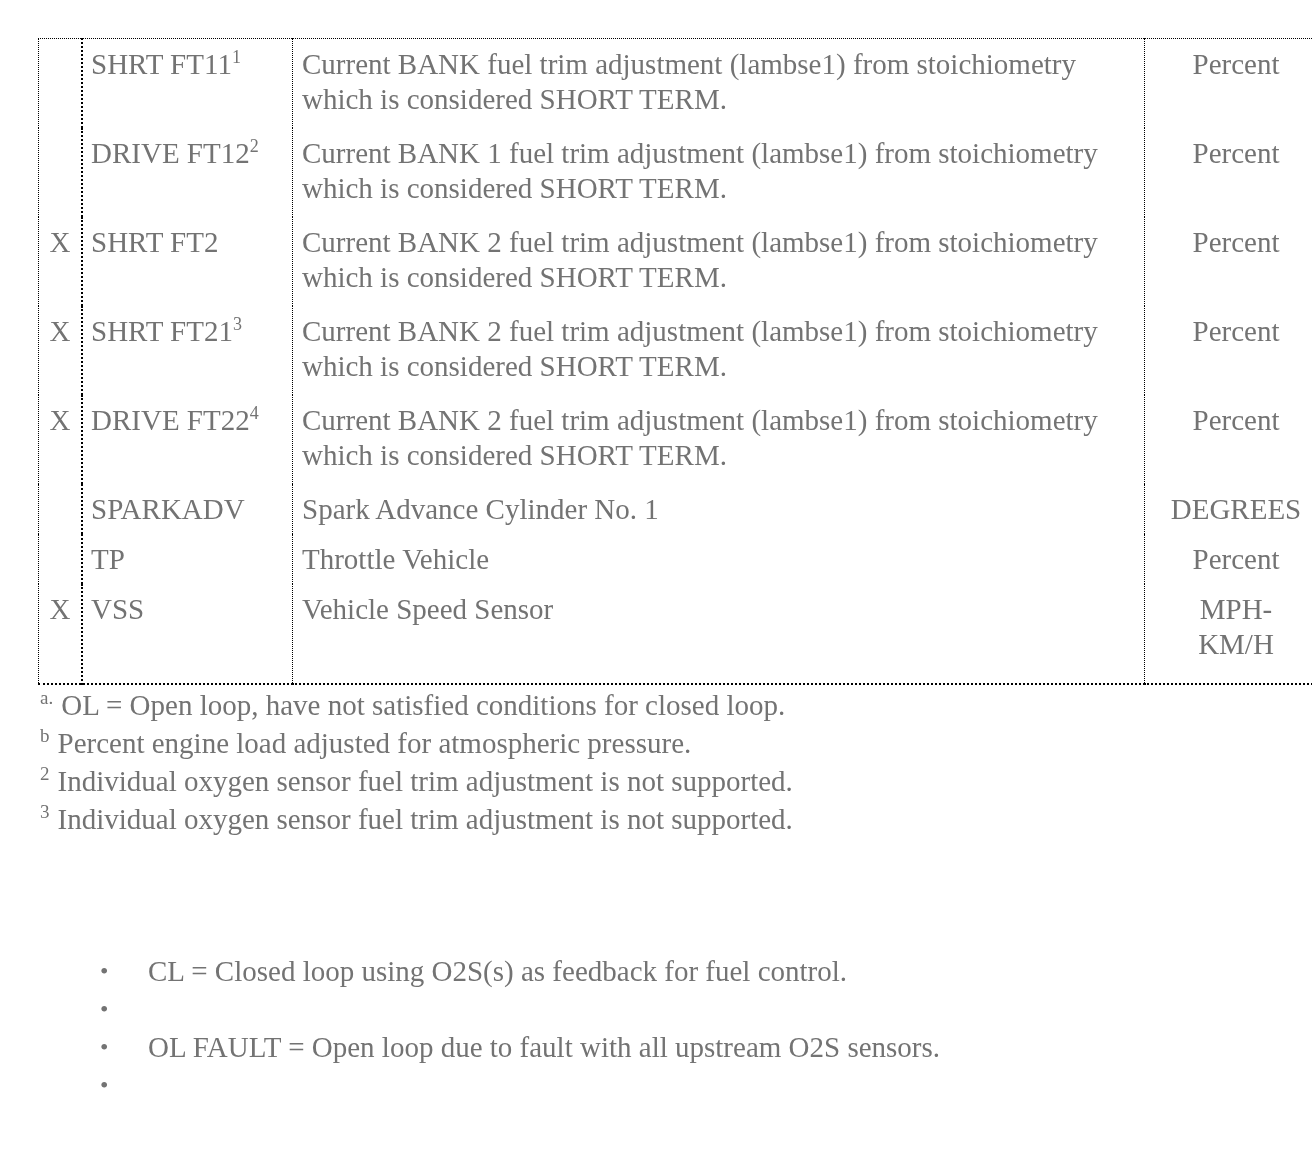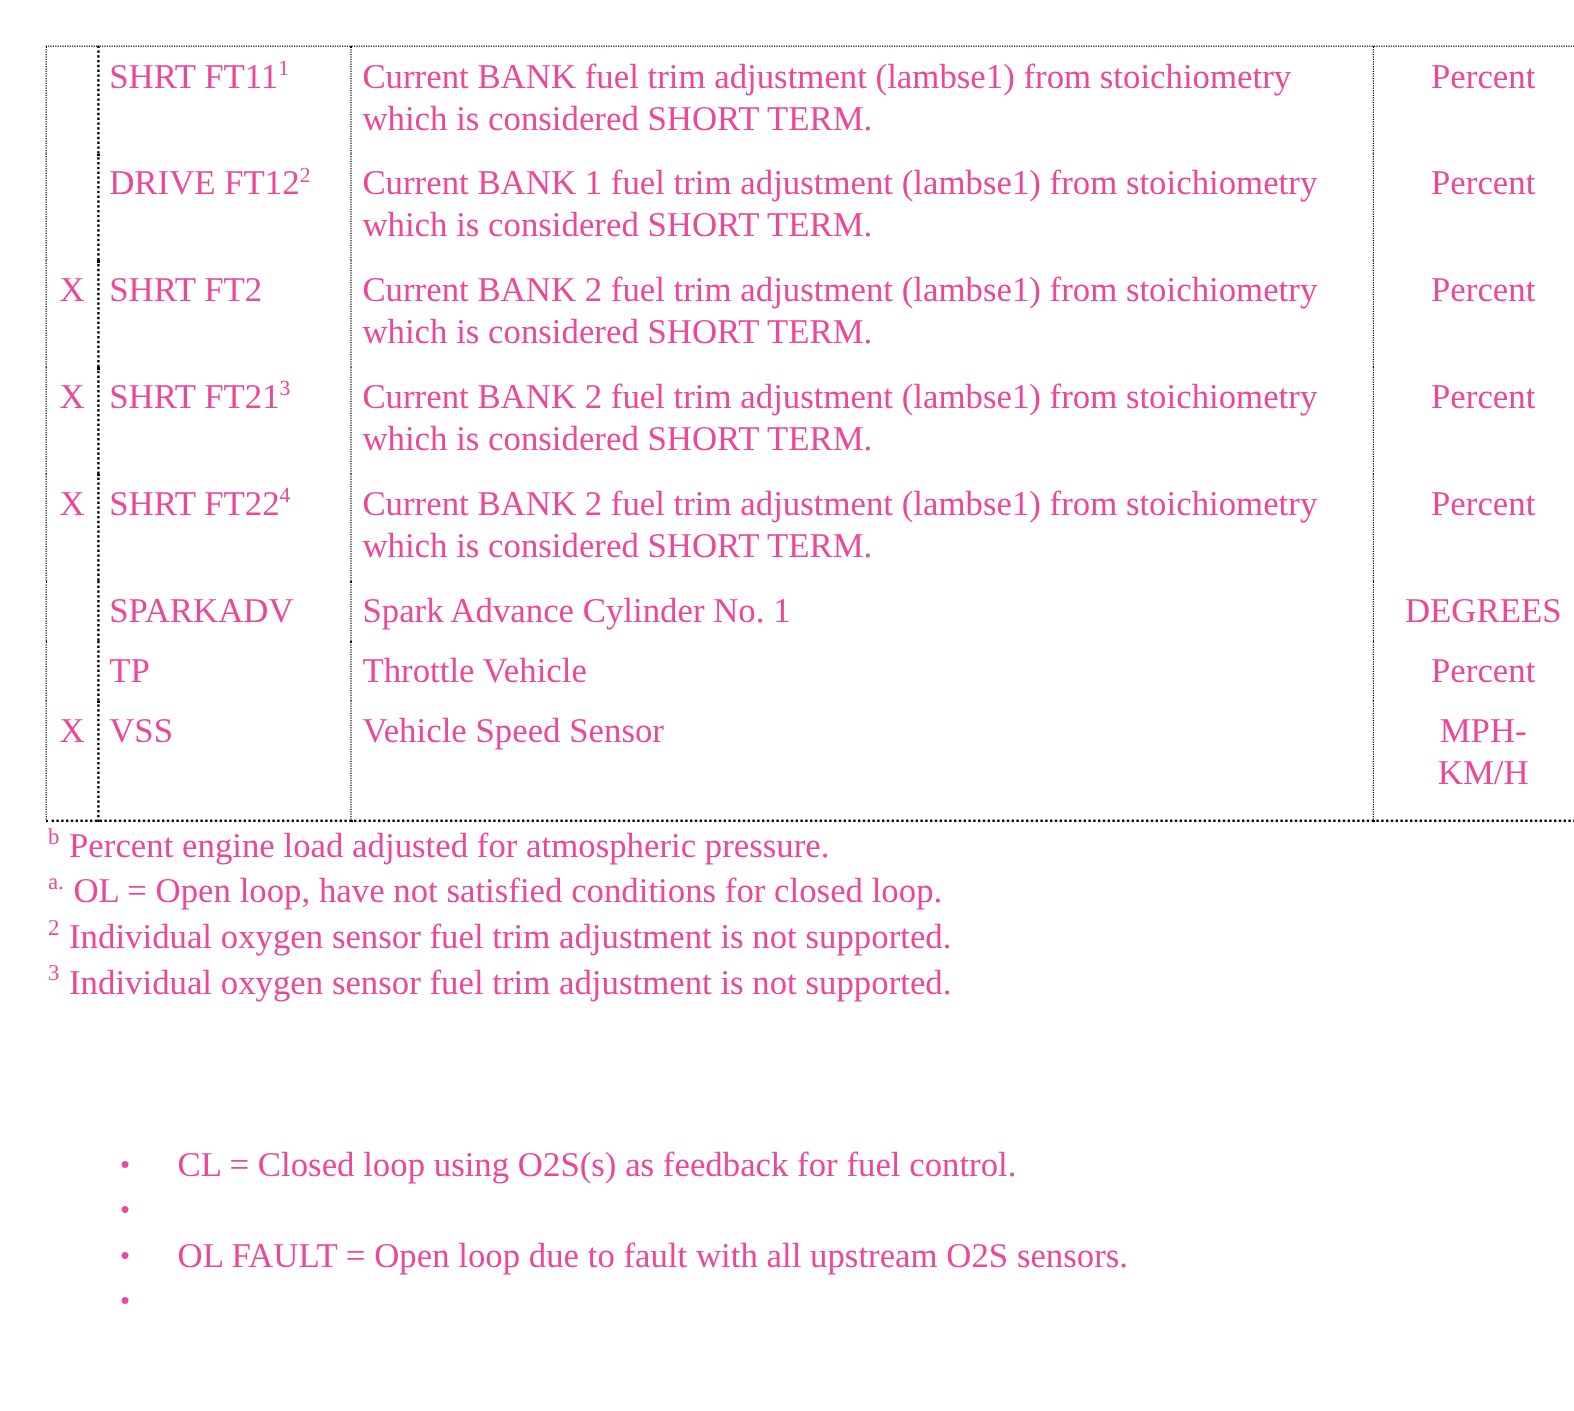--- a/index.html
+++ b/index.html
@@ -1,18 +1,18 @@
 <!DOCTYPE html>
 <html><head>
 <meta charset="utf-8">
 <style>
   html, body { margin:0; padding:0; background:#ffffff; }
   .page {
     position:relative; width:1312px; height:1176px;
-    background:#ffffff; color:#ec4899;
+    background:#ffffff; color:#737373;
     font-family:"Liberation Serif", serif;
     overflow:hidden;
   }
   
   table.pid-table {
     position:absolute; left:38px; top:38px; width:1220px;
     border-collapse:collapse; table-layout:fixed;
     border:1px dotted #000;
     border-bottom:2px dotted #000;
   }
@@ -74,21 +74,21 @@
       <td class="col-unit">Percent</td>
     </tr>
     <tr class="r-tall">
       <td class="col-x">X</td>
       <td class="col-param"><span>SHRT FT21</span><sup class="ps">3</sup></td>
       <td class="col-desc">Current BANK 2 fuel trim adjustment (lambse1) from stoichiometry which is considered SHORT TERM.</td>
       <td class="col-unit">Percent</td>
     </tr>
     <tr class="r-tall">
       <td class="col-x">X</td>
-      <td class="col-param"><span>SHRT FT22</span><sup class="ps">4</sup></td>
+      <td class="col-param"><span>DRIVE FT22</span><sup class="ps">4</sup></td>
       <td class="col-desc">Current BANK 2 fuel trim adjustment (lambse1) from stoichiometry which is considered SHORT TERM.</td>
       <td class="col-unit">Percent</td>
     </tr>
     <tr class="r-short">
       <td class="col-x"></td>
       <td class="col-param"><span>SPARKADV</span><sup class="ps"></sup></td>
       <td class="col-desc">Spark Advance Cylinder No. 1</td>
       <td class="col-unit">DEGREES</td>
     </tr>
     <tr class="r-short">
@@ -101,22 +101,22 @@
       <td class="col-x">X</td>
       <td class="col-param"><span>VSS</span><sup class="ps"></sup></td>
       <td class="col-desc">Vehicle Speed Sensor</td>
       <td class="col-unit">MPH-
 KM/H</td>
     </tr>
   </tbody>
     </table>
 
   <div class="footnotes">
+    <div class="fn-line"><sup class="fn-marker">a.</sup><span>OL = Open loop, have not satisfied conditions for closed loop.</span></div>
     <div class="fn-line"><sup class="fn-marker">b</sup><span>Percent engine load adjusted for atmospheric pressure.</span></div>
-    <div class="fn-line"><sup class="fn-marker">a.</sup><span>OL = Open loop, have not satisfied conditions for closed loop.</span></div>
     <div class="fn-line"><sup class="fn-marker">2</sup><span>Individual oxygen sensor fuel trim adjustment is not supported.</span></div>
     <div class="fn-line"><sup class="fn-marker">3</sup><span>Individual oxygen sensor fuel trim adjustment is not supported.</span></div>
   </div>
 
   <div class="bullets">
     <div class="bullet-item">
         <span class="bullet-dot">•</span>
         <span class="bullet-text">CL = Closed loop using O2S(s) as feedback for fuel control.</span>
       </div>
     <div class="bullet-item">

